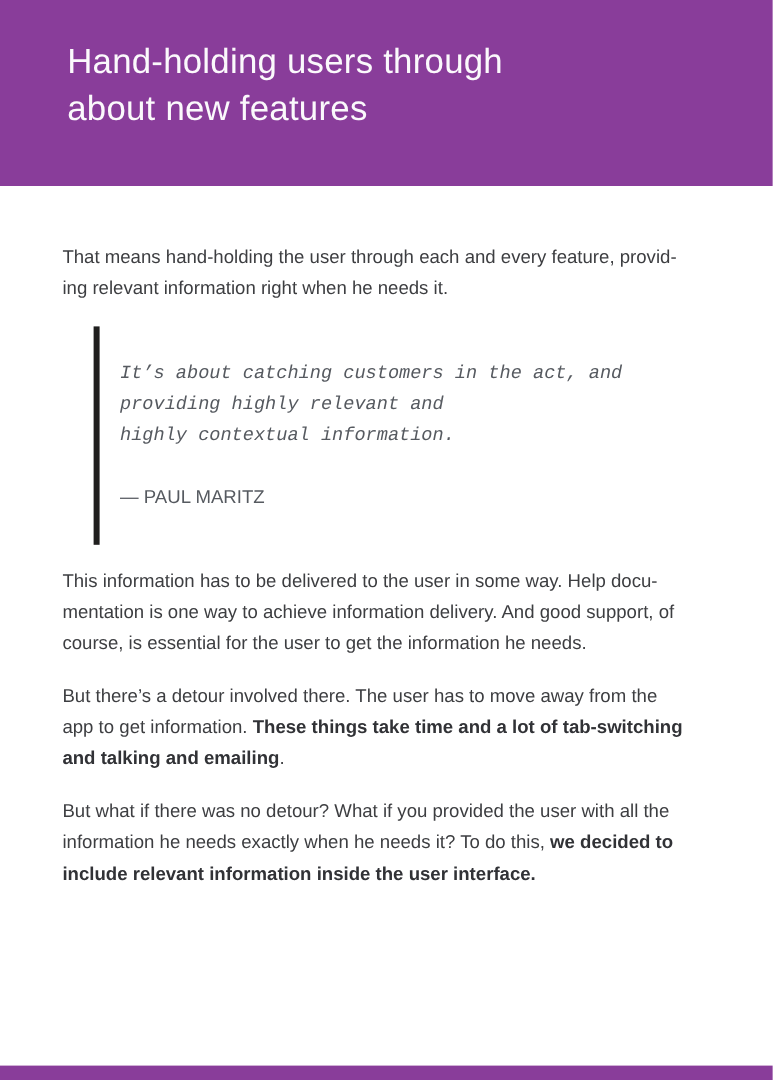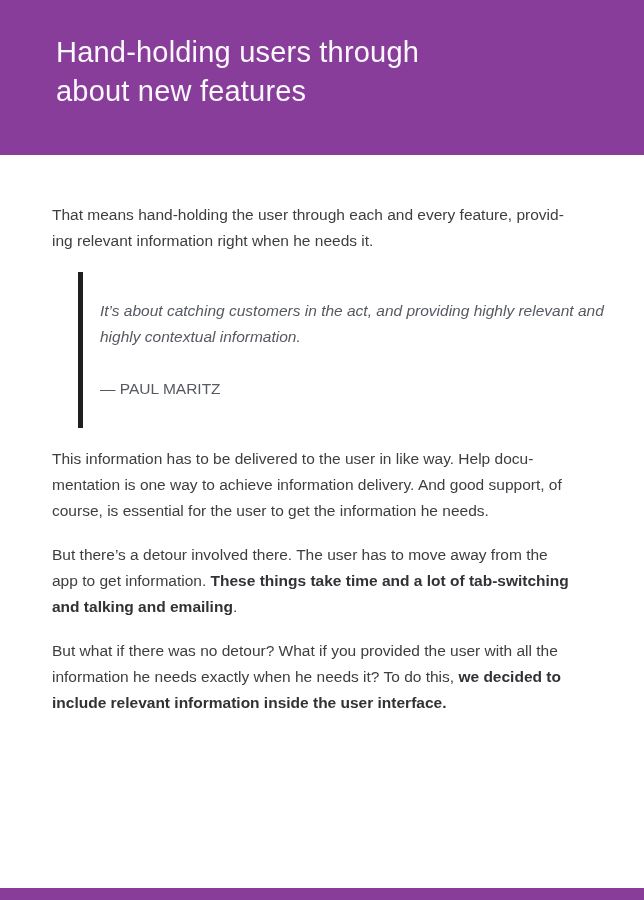--- a/index.html
+++ b/index.html
@@ -43,20 +43,21 @@
   .quote {
     margin: 0 0 18px 26px;
     padding: 0 0 0 17px;
     border-left: 5px solid #201f1e;
     color: #565a60;
     white-space: pre-line;
   }
   .quote-text {
     display: block;
     font-style: italic;
+    font-family: Liberation Mono, monospace;
   }
   .quote-attr {
     display: block;
     font-style: normal;
   }
   .next-section-bar {
     position: absolute;
     left: 0;
     right: 0;
     bottom: 0;
@@ -78,21 +79,21 @@
   <p>That means hand-holding the user through each and every feature, provid-
 ing relevant information right when he needs it.</p>
 
 
   <blockquote class="quote">
     <span class="quote-text">It’s about catching customers in the act, and providing highly relevant and
 highly contextual information.</span>
     <span class="quote-attr">— PAUL MARITZ</span>
   </blockquote>
 
-  <p>This information has to be delivered to the user in like way. Help docu-
+  <p>This information has to be delivered to the user in some way. Help docu-
 mentation is one way to achieve information delivery. And good support, of
 course, is essential for the user to get the information he needs.</p>
 
   <p><span>But there’s a detour involved there. The user has to move away from the
 app to get information. </span><strong>These things take time and a lot of tab-switching
 and talking and emailing</strong><span>.</span></p>
 
   <p><span>But what if there was no detour? What if you provided the user with all the
 information he needs exactly when he needs it? To do this, </span><strong>we decided to
 include relevant information inside the user interface.</strong></p>

